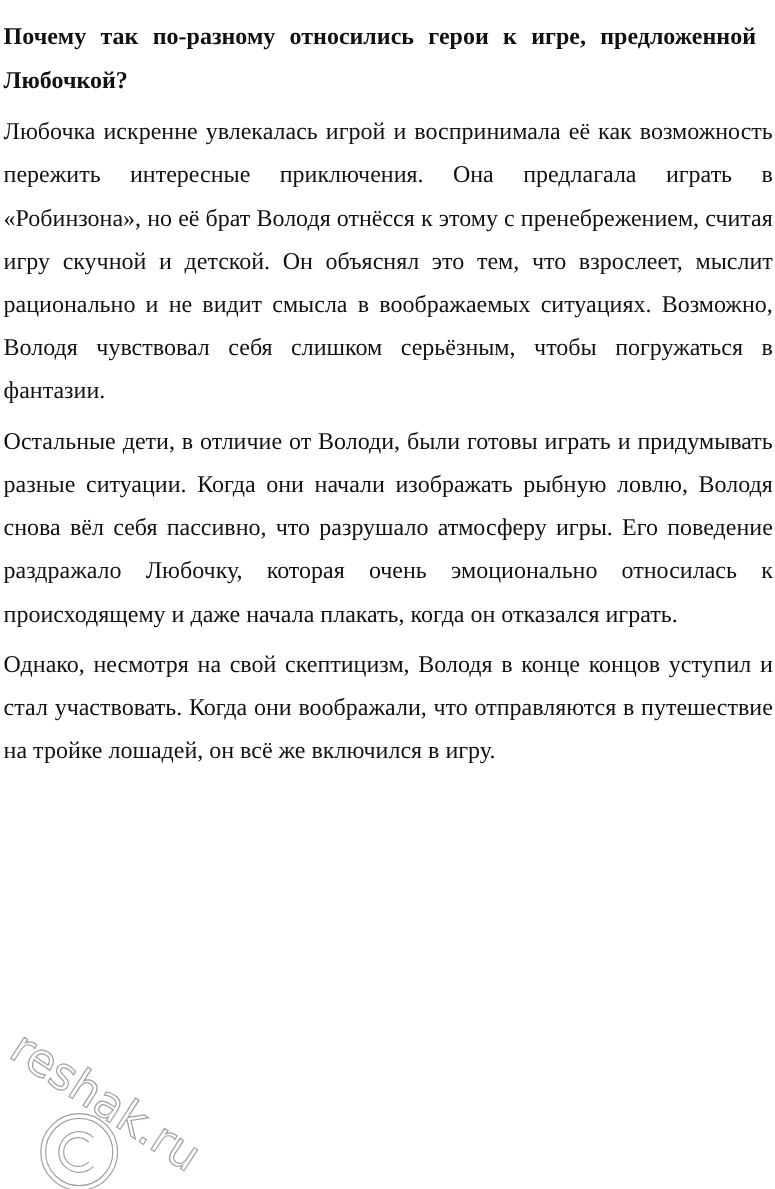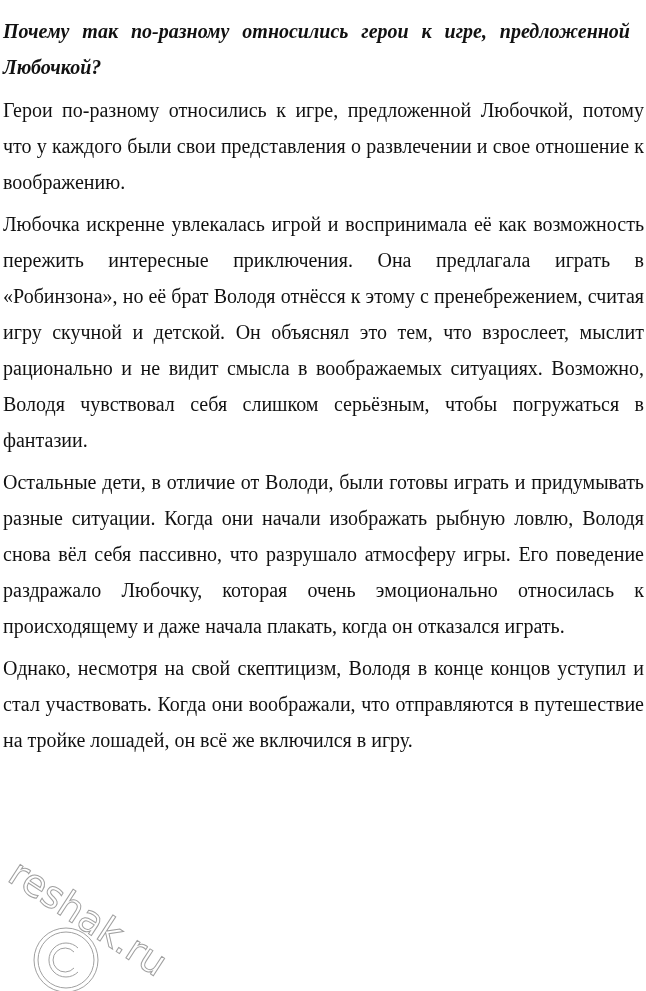--- a/index.html
+++ b/index.html
@@ -40,21 +40,20 @@
       font-size: 20px;
       line-height: 24px;
     }
     .question {
       margin: 13px 14px 0 0;
       font-weight: bold;
       font-size: 20px;
       line-height: 36px;
       text-align: justify;
       word-spacing: 3px;
-      font-style: italic;
     }
     .answer p {
       margin: 6px 0 0 0;
       font-size: 20px;
       line-height: 36px;
       text-align: justify;
     }
     .answer p:first-child {
       margin-top: 7px;
     }
@@ -71,21 +70,20 @@
     }
   </style>
 </head>
 <body>
 
 <div class="page">
 
   <div class="question">Почему так по-разному относились герои к игре, предложенной Любочкой?</div>
 
   <div class="answer">
-    <p>Герои по-разному относились к игре, предложенной Любочкой, потому что у каждого были свои представления о развлечении и свое отношение к воображению.</p>
     <p>Любочка искренне увлекалась игрой и воспринимала её как возможность пережить интересные приключения. Она предлагала играть в «Робинзона», но её брат Володя отнёсся к этому с пренебрежением, считая игру скучной и детской. Он объяснял это тем, что взрослеет, мыслит рационально и не видит смысла в воображаемых ситуациях. Возможно, Володя чувствовал себя слишком серьёзным, чтобы погружаться в фантазии.</p>
     <p>Остальные дети, в отличие от Володи, были готовы играть и придумывать разные ситуации. Когда они начали изображать рыбную ловлю, Володя снова вёл себя пассивно, что разрушало атмосферу игры. Его поведение раздражало Любочку, которая очень эмоционально относилась к происходящему и даже начала плакать, когда он отказался играть.</p>
     <p>Однако, несмотря на свой скептицизм, Володя в конце концов уступил и стал участвовать. Когда они воображали, что отправляются в путешествие на тройке лошадей, он всё же включился в игру.</p>
   </div>
 </div>
 
 <div class="watermark">
   <svg width="200" height="130" viewBox="0 0 200 130">
     <g transform="translate(-8,10) rotate(33)" fill="none" stroke="#9a9a9a" stroke-width="1">
       <text x="0" y="0" font-family="DejaVu Sans, sans-serif" font-size="38" fill="none" stroke="#a0a0a0" stroke-width="1">reshak.ru</text>

